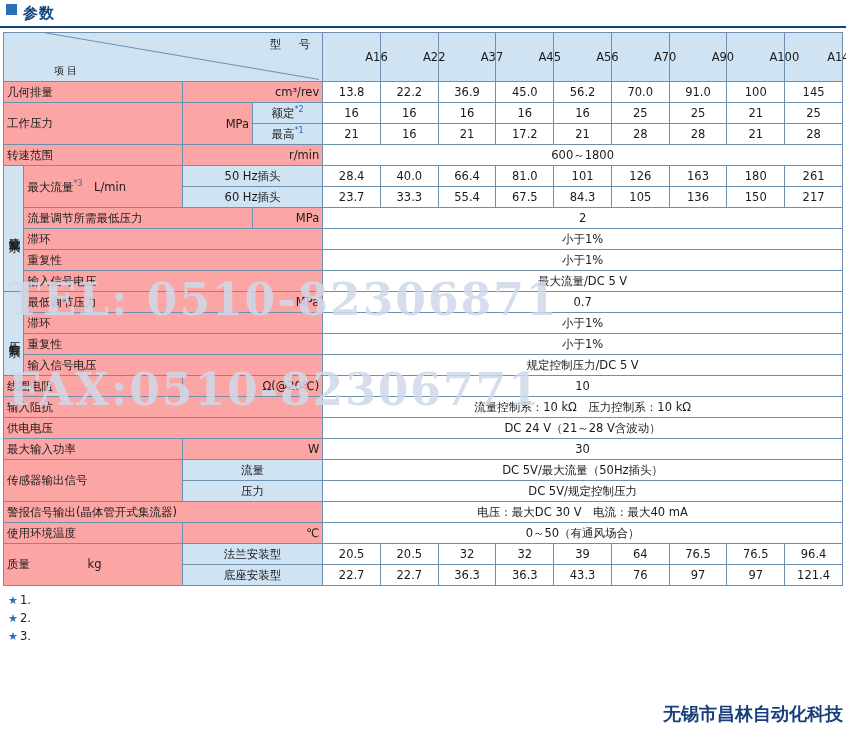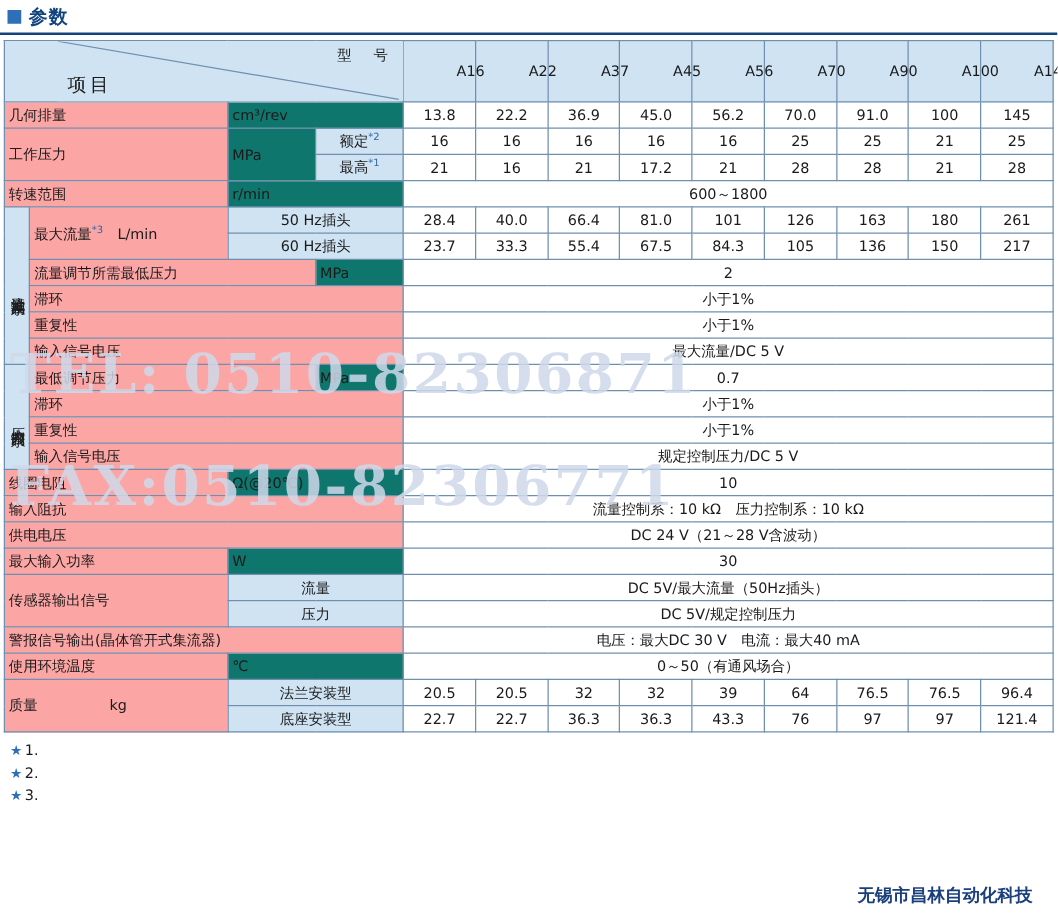--- a/index.html
+++ b/index.html
@@ -6,56 +6,56 @@
   body{
     width:846px;height:732px;
     background:#ffffff;
     font-family:"DejaVu Sans","Liberation Sans",sans-serif;
     font-size:12px;color:#1a1a1a;
     position:relative;overflow:hidden;
   }
   .page{position:relative;width:846px;height:732px;}
 
   
-  .hdr{display:flex;align-items:center;gap:6px;padding:4px 0 2px 6px;}
+  .hdr{display:flex;align-items:flex-start;gap:6px;padding:4px 0 2px 6px;}
   .hdr .sq{width:11px;height:11px;background:#2e6fb7;display:inline-block;}
   .hdr .ttl{font-size:15px;font-weight:bold;color:#12447e;letter-spacing:1px;}
   .hdr-rule{height:2px;background:#12447e;margin:1px 0 4px 0;}
 
   
   .wm{position:absolute;left:0;width:846px;text-align:left;color:#cfd9ea;
       font-size:44px;font-weight:bold;letter-spacing:2px;white-space:nowrap;
       opacity:.85;pointer-events:none;font-family:"DejaVu Serif","Liberation Serif",serif;}
   .wm1{top:274px;left:8px;}
   .wm2{top:364px;left:8px;}
 
   
   table{border-collapse:collapse;width:840px;margin:0 3px;table-layout:fixed;}
   td,th{border:1px solid #6f8fae;padding:0 3px;font-size:11.5px;text-align:center;
         height:21px;box-sizing:border-box;background:#ffffff;}
   .lbl{background:#fca5a5;text-align:left;}
   .lblc{background:#cfe3f3;text-align:center;}
   .hdrow td{background:#cfe3f3;font-weight:normal;padding-left:42px;}
   .grpv{background:#cfe3f3;text-align:center;width:18px;}
-  .unit{background:#0f766e;text-align:left;}
+  .unit{background:#fca5a5;text-align:right;}
   .modelhead{background:#cfe3f3;position:relative;height:48px;}
   .diag{position:relative;height:48px;background:#cfe3f3;overflow:hidden;}
   .diag svg{position:absolute;left:0;top:0;}
   .diag .t1{position:absolute;right:6px;top:4px;font-size:11.5px;letter-spacing:3px;}
-  .diag .t2{position:absolute;left:8px;bottom:3px;font-size:15px;letter-spacing:3px;}
+  .diag .t2{position:absolute;left:8px;bottom:3px;font-size:10px;letter-spacing:3px;}
   .sup{font-size:8px;color:#2f66a8;vertical-align:super;}
   .vert{writing-mode:vertical-rl;text-orientation:upright;letter-spacing:1px;
         line-height:1;display:inline-block;font-size:11.5px;}
 
   
   .notes{margin:6px 6px 0 8px;font-size:11.5px;line-height:1.55;}
   .notes div{display:flex;align-items:flex-start;gap:2px;}
   .star{color:#2e6fb7;font-size:11px;}
 
-  .company{position:absolute;right:20px;bottom:6px;font-size:14px;font-weight:bold;color:#1a3f7a;}
+  .company{position:absolute;right:3px;bottom:6px;font-size:18px;font-weight:bold;color:#1a3f7a;}
 </style>
 </head>
 <body>
 
 <div class="page">
 
   <div class="hdr">
     <span class="sq"></span>
     <span class="ttl">参数</span>
   </div>

